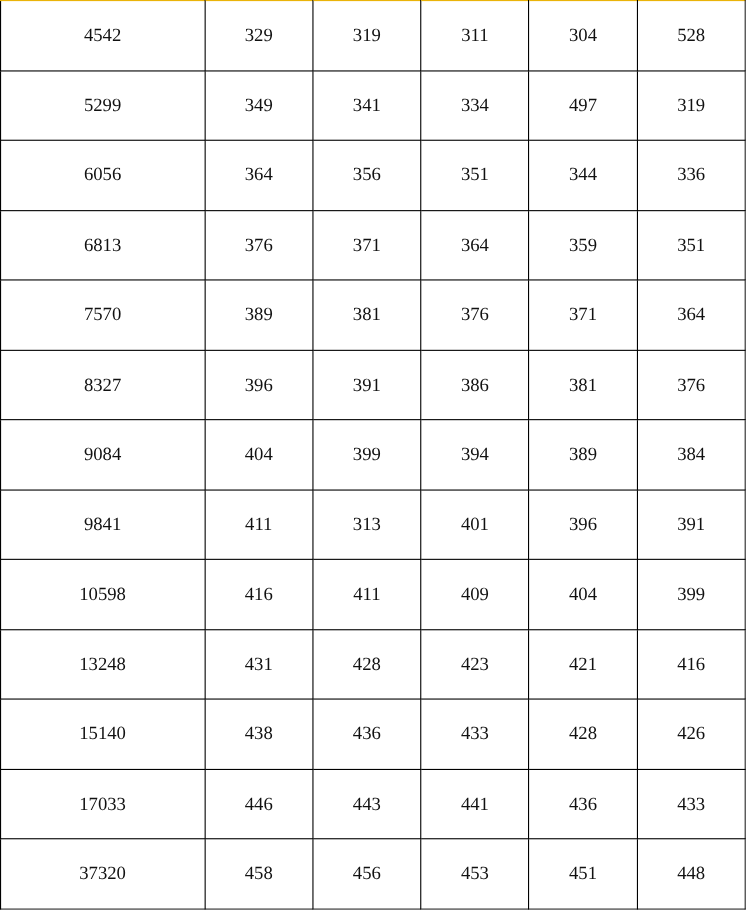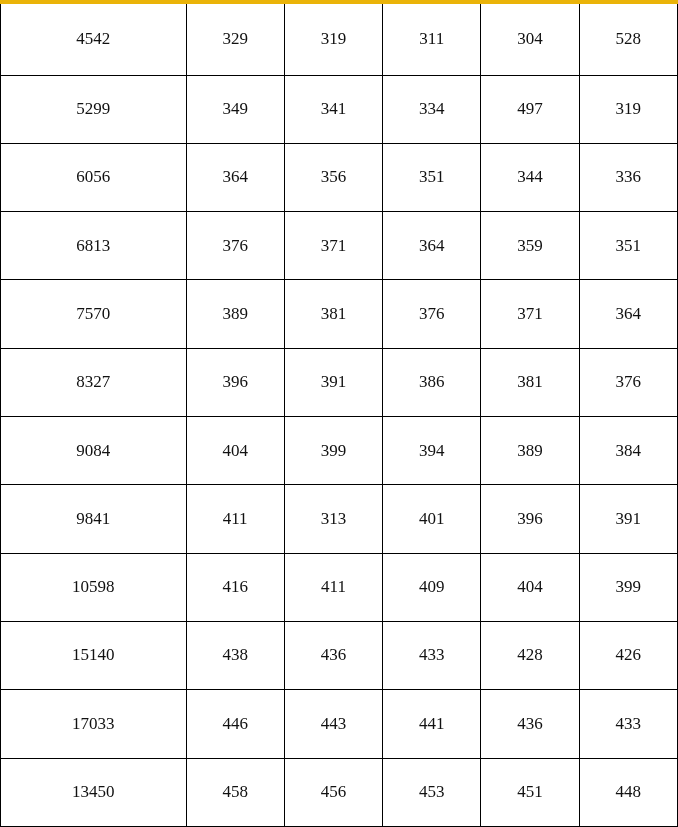--- a/index.html
+++ b/index.html
@@ -40,21 +40,21 @@
   }
   
   table.data-table col.c0 { width: 185px; }
   table.data-table col.c1,
   table.data-table col.c2,
   table.data-table col.c3,
   table.data-table col.c4,
   table.data-table col.c5 { width: 98px; }
 
   
-  table.data-table tr:first-child td { border-top: 4px solid #eab308; }
+  table.data-table tr:first-child td { border-top: 1px solid #eab308; }
   table.data-table tr td:first-child { border-left: 1px solid #000000; }
   table.data-table tr td:last-child { border-right: 1px solid #000000; }
 </style>
 </head>
 <body>
 
 <div class="sheet">
   <table class="data-table">
     <colgroup>
       <col class="c0">
@@ -131,37 +131,45 @@
       </tr>
       <tr>
         <td>10598</td>
         <td>416</td>
         <td>411</td>
         <td>409</td>
         <td>404</td>
         <td>399</td>
       </tr>
       <tr>
+        <td>13248</td>
+        <td>431</td>
+        <td>428</td>
+        <td>423</td>
+        <td>421</td>
+        <td>416</td>
+      </tr>
+      <tr>
         <td>15140</td>
         <td>438</td>
         <td>436</td>
         <td>433</td>
         <td>428</td>
         <td>426</td>
       </tr>
       <tr>
         <td>17033</td>
         <td>446</td>
         <td>443</td>
         <td>441</td>
         <td>436</td>
         <td>433</td>
       </tr>
       <tr>
-        <td>13450</td>
+        <td>37320</td>
         <td>458</td>
         <td>456</td>
         <td>453</td>
         <td>451</td>
         <td>448</td>
       </tr>
     </tbody>
   </table>
 </div>
 

